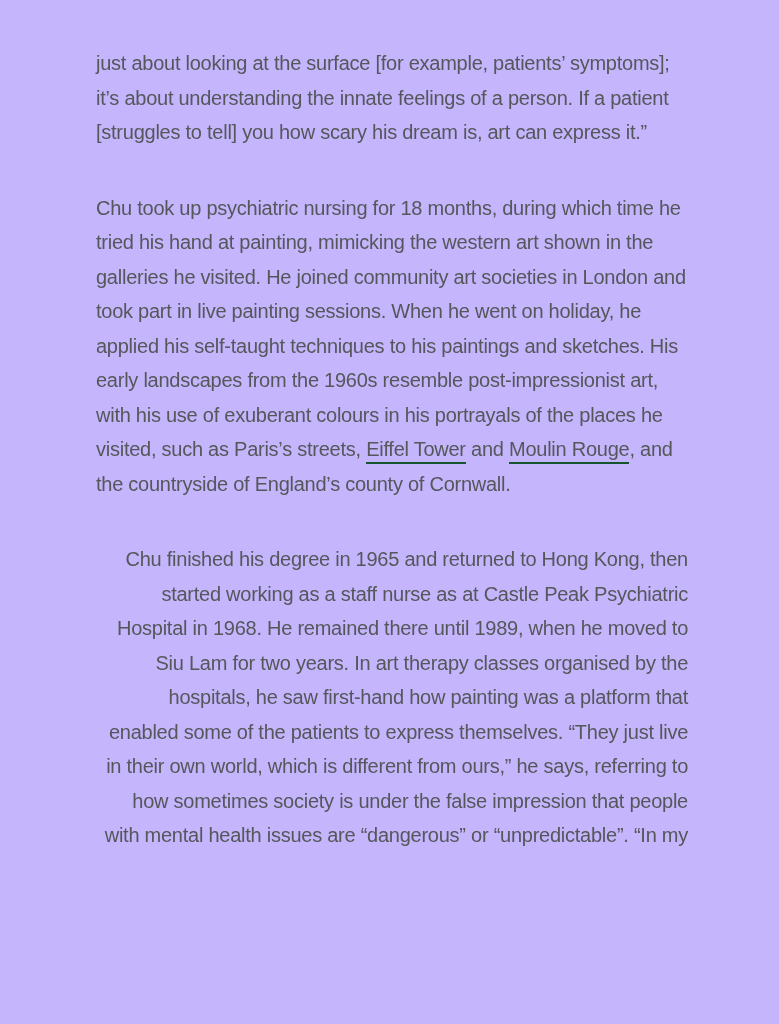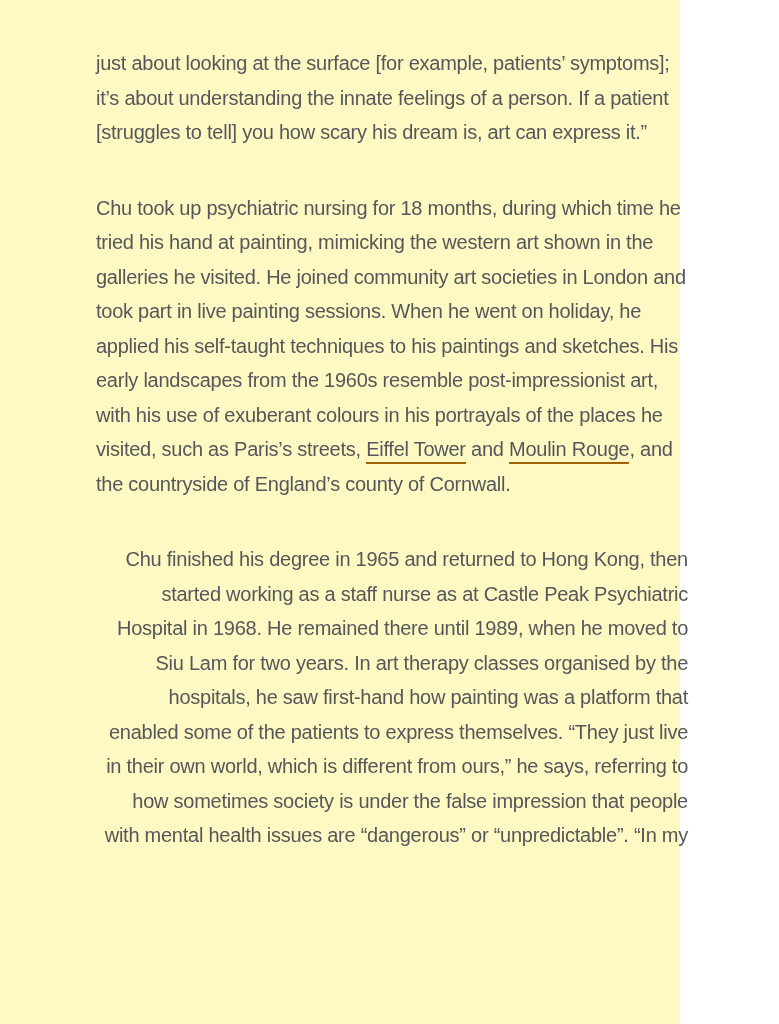--- a/index.html
+++ b/index.html
@@ -7,45 +7,45 @@
     padding: 0;
     background: #ffffff;
   }
   body {
     width: 779px;
     height: 1024px;
     overflow: hidden;
   }
   .page {
     box-sizing: border-box;
-    width: 680px;
+    width: 779px;
     height: 1024px;
     padding: 46px 0 0 96px;
-    background: #fef9c3;
+    background: #c4b5fd;
   }
   .article {
     width: 592px;
     font-family: "Liberation Sans", "DejaVu Sans", sans-serif;
     font-size: 20px;
     line-height: 34.5px;
     letter-spacing: -0.25px;
     color: #55575a;
     -webkit-font-smoothing: antialiased;
   }
   .article p {
     margin: 0 0 41px 0;
   }
   .article p:last-child {
     margin-bottom: 0;
     text-align: right;
   }
   a.inline-link {
     color: inherit;
     text-decoration: none;
-    border-bottom: 2px solid #a16207;
+    border-bottom: 2px solid #14532d;
     padding-bottom: 2px;
     cursor: pointer;
   }
 </style>
 </head>
 <body>
 
 <div class="page">
   <div class="article">
 

